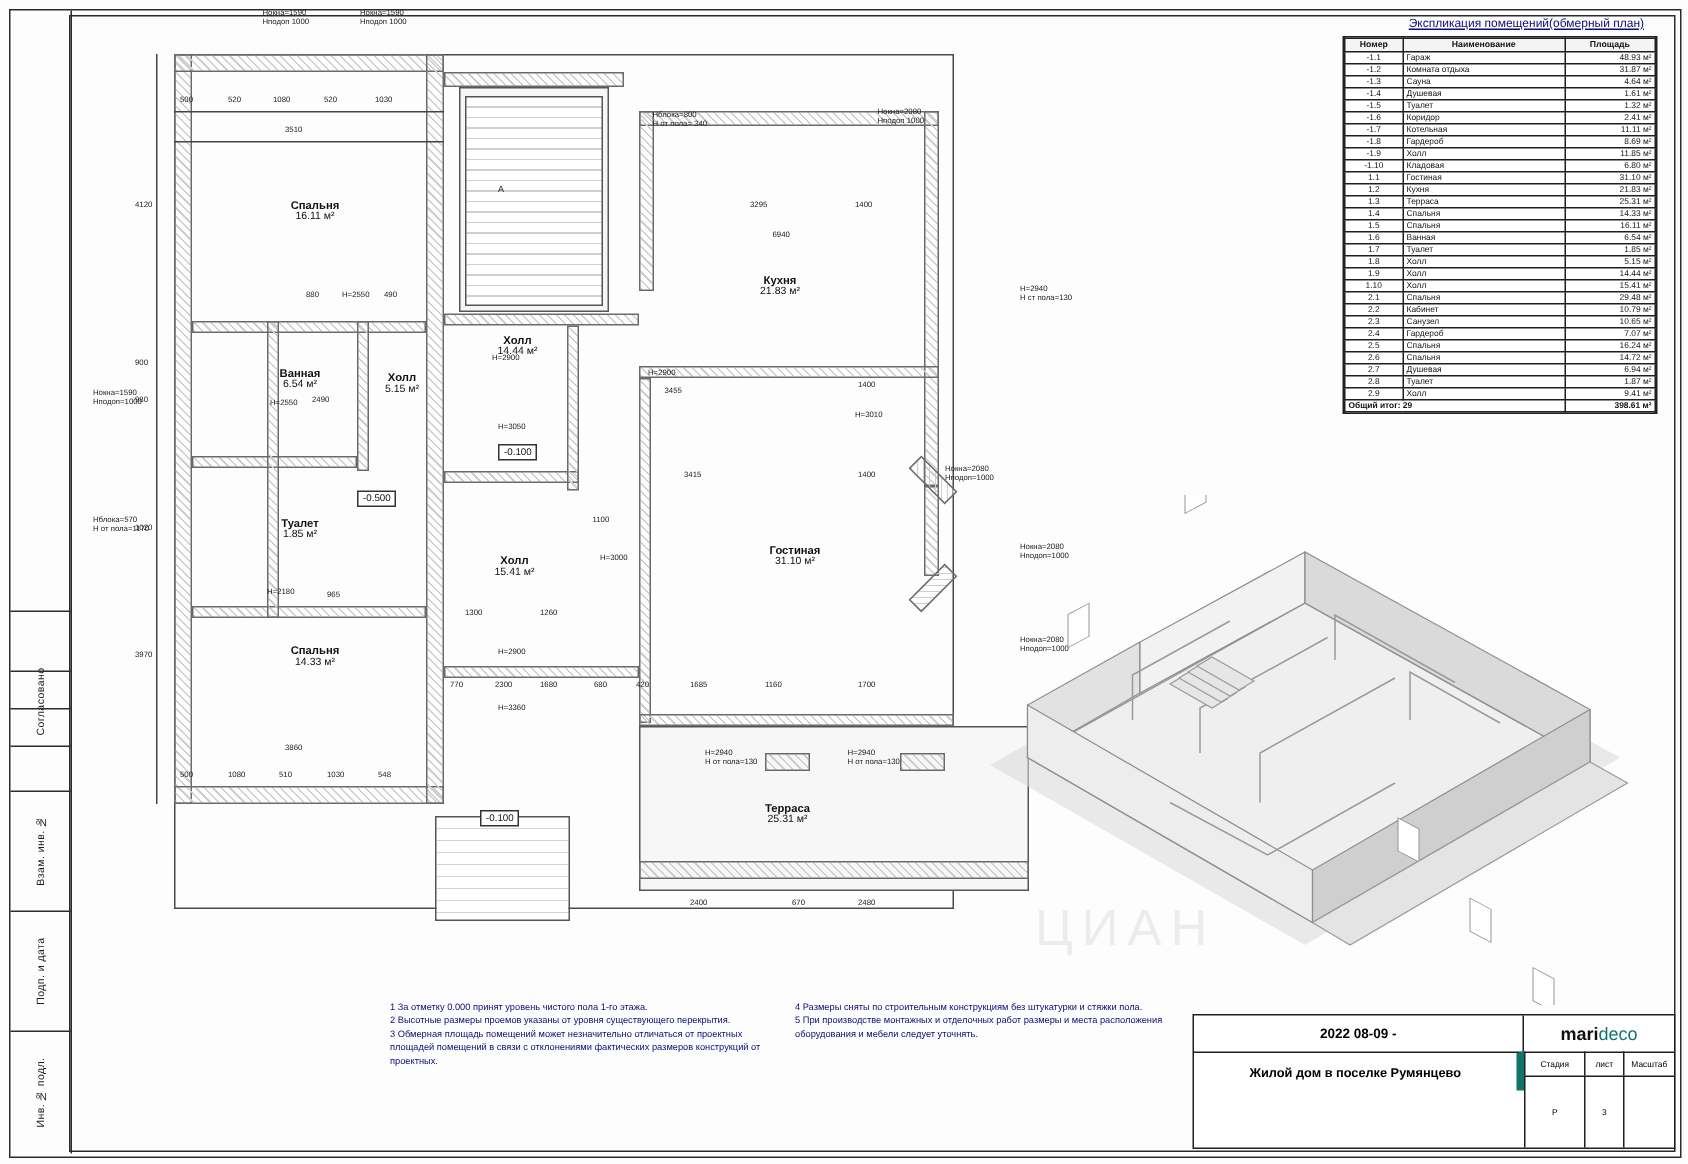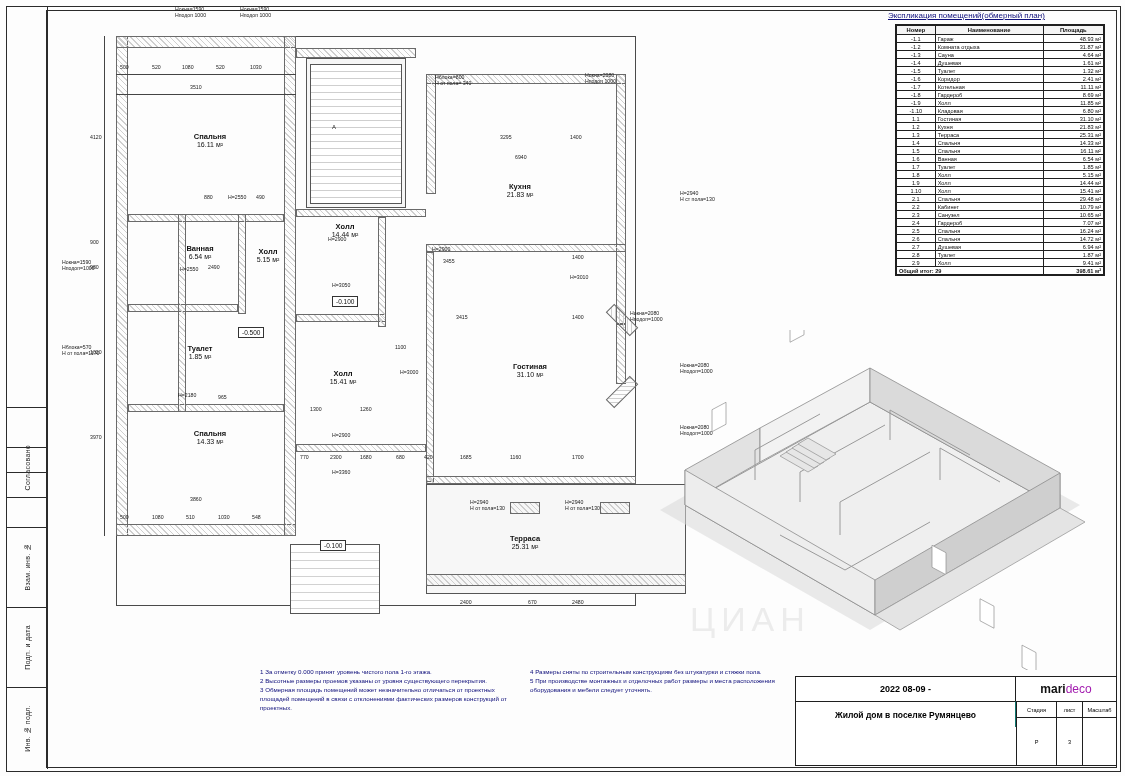--- a/index.html
+++ b/index.html
@@ -24,21 +24,21 @@
   .room-label{position:absolute;text-align:center;font-size:7.5px;color:#111;line-height:1.25;white-space:nowrap;}
   .room-label .nm{font-weight:bold;font-size:7.5px;}
   .room-label .ar{font-size:7px;}
   .dim{position:absolute;font-size:5.2px;color:#222;white-space:nowrap;}
   .dimline{position:absolute;background:#444;}
   .note{position:absolute;font-size:5.2px;color:#1a1a1a;white-space:nowrap;line-height:1.2;}
   .lvl{position:absolute;font-size:6.5px;border:1px solid #333;padding:1px 3px;background:#fff;color:#111;}
 
   
   .spec{position:absolute;left:895px;top:24px;width:208px;border:1px solid #1f1f1f;background:#fff;}
-  .spec-title{position:absolute;left:888px;top:11px;width:208px;text-align:left;font-size:8px;color:#0d0d7a;text-decoration:underline;}
+  .spec-title{position:absolute;left:888px;top:11px;width:208px;text-align:right;font-size:8px;color:#0d0d7a;text-decoration:underline;}
   table.spec-t{border-collapse:collapse;width:100%;font-size:5.6px;color:#111;}
   table.spec-t th{border:1px solid #1f1f1f;background:#f4f4f4;font-weight:bold;font-size:5.8px;padding:1px 2px;}
   table.spec-t td{border:1px solid #1f1f1f;padding:0.5px 2px;}
   td.c-num{width:34px;text-align:center;}
   td.c-nm{width:104px;}
   td.c-ar{width:56px;text-align:right;}
   .spec-total td{font-weight:bold;}
 
   
   .view3d{position:absolute;left:640px;top:330px;width:455px;height:340px;}
@@ -47,22 +47,22 @@
   .notes{position:absolute;left:260px;top:668px;width:530px;font-size:6.2px;color:#0d0d7a;line-height:1.45;}
   .notes .col{position:absolute;top:0;width:255px;}
   .notes .c1{left:0;}
   .notes .c2{left:270px;}
 
   
   .tblock{position:absolute;left:795px;top:676px;width:320px;height:88px;border:1px solid #1f1f1f;background:#fff;}
   .tb-date{position:absolute;left:0;top:0;width:220px;height:24px;display:flex;align-items:center;justify-content:center;font-size:9px;font-weight:bold;border-right:1px solid #1f1f1f;box-sizing:border-box;}
   .tb-logo{position:absolute;left:220px;top:0;width:100px;height:24px;display:flex;align-items:center;justify-content:center;font-size:12px;color:#111;}
   .tb-logo b{font-weight:bold;}
-  .tb-logo span.light{color:#a21caf;text-align:center;}
-  .tb-obj{position:absolute;left:0;top:24px;width:220px;height:26px;display:flex;align-items:center;justify-content:center;font-size:8.5px;font-weight:bold;border-right:1px solid #0f766e;box-sizing:border-box;}
+  .tb-logo span.light{color:#0f766e;text-align:center;}
+  .tb-obj{position:absolute;left:0;top:24px;width:220px;height:26px;display:flex;align-items:center;justify-content:center;font-size:8.5px;font-weight:bold;border-right:5px solid #0f766e;box-sizing:border-box;}
   .tb-sub{position:absolute;left:0;top:50px;width:220px;height:38px;display:flex;align-items:center;justify-content:center;font-size:7.5px;border-right:1px solid #1f1f1f;box-sizing:border-box;}
   .tb-grid{position:absolute;left:220px;top:24px;width:100px;height:64px;}
   .tb-gc{position:absolute;border-left:1px solid #1f1f1f;border-top:1px solid #1f1f1f;box-sizing:border-box;display:flex;align-items:center;justify-content:center;font-size:5.6px;text-align:center;}
   .wm{position:absolute;left:690px;top:600px;font-size:34px;color:#ececec;letter-spacing:6px;font-family:"Liberation Sans",sans-serif;}
 </style>
 </head>
 <body>
 
 <div id="sheet">
 

